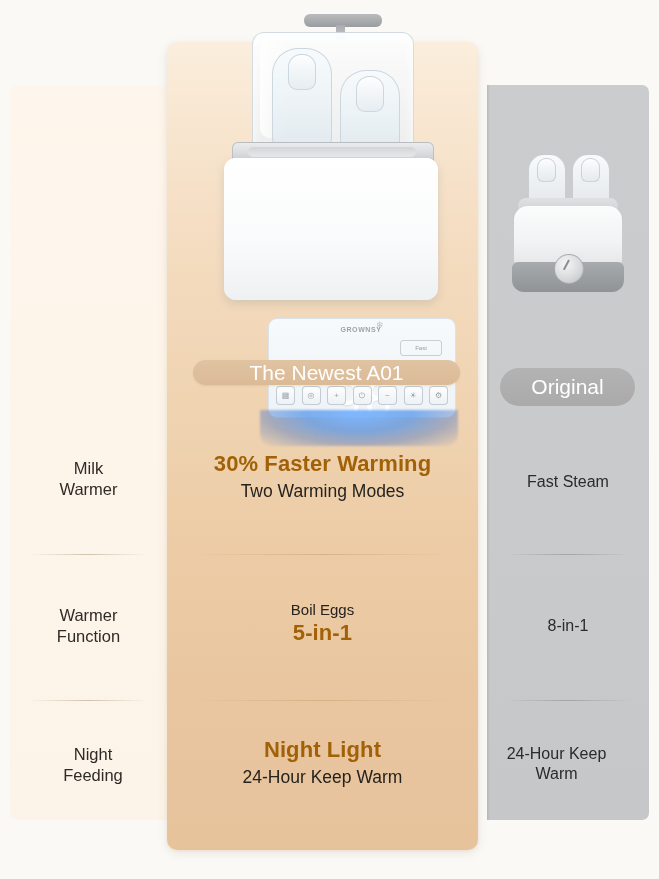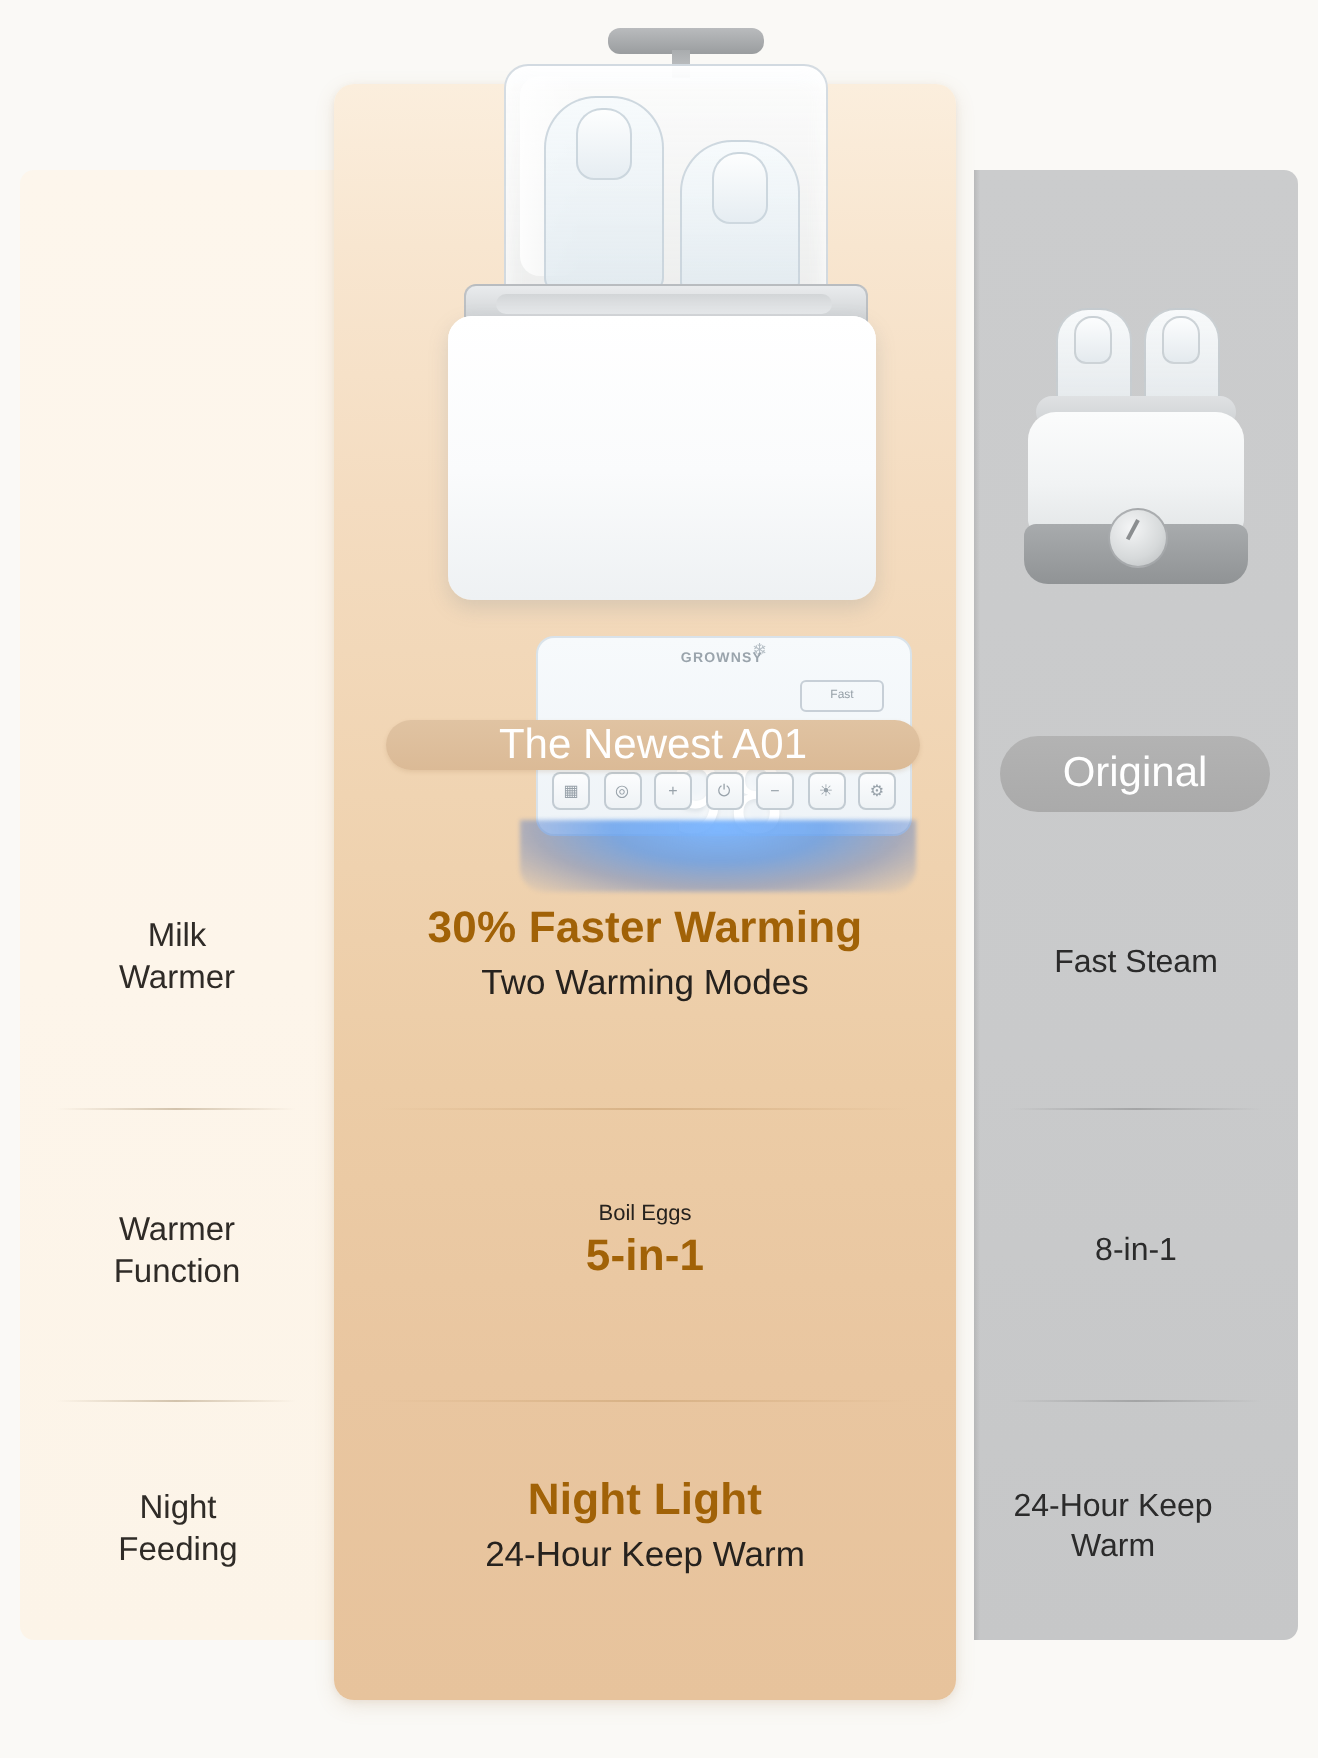--- a/index.html
+++ b/index.html
@@ -45,21 +45,21 @@
     background:linear-gradient(90deg,rgba(214,178,134,0),rgba(209,170,124,.75),rgba(214,178,134,0));}
   .div-right{left:505px;width:126px;
     background:linear-gradient(90deg,rgba(150,150,150,0),rgba(144,145,146,.65),rgba(150,150,150,0));}
 
   
   .cell{position:absolute;text-align:center;line-height:1.28;}
   .label-left{color:#2f2b27;font-size:16.5px;}
   .label-right{color:#2b2b2b;font-size:16px;}
   .c-head{color:#a16207;font-weight:bold;font-size:22px;letter-spacing:.1px;}
   .c-sub{color:#26221e;font-size:17.5px;margin-top:2px;}
-  .c-small{color:#26221e;font-size:11px;}
+  .c-small{color:#26221e;font-size:15px;}
 
   
   .badge{
     position:absolute;display:flex;align-items:center;justify-content:center;
     color:#fff;border-radius:999px;font-size:21px;
   }
   .badge-new{left:193px;top:360px;width:267px;height:25px;
     background:linear-gradient(180deg,#e0c3a2 0%,#dbba96 100%);
     box-shadow:0 1px 2px rgba(160,120,80,.18);}
   .badge-orig{left:500px;top:368px;width:135px;height:38px;
@@ -225,21 +225,21 @@
   <div class="cell" style="left:167px;top:600px;width:311px;">
     <div class="c-small">Boil Eggs</div>
     <div class="c-head">5-in-1</div>
   </div>
   <div class="cell label-right" style="left:487px;top:616px;width:162px;">8-in-1</div>
 
   <div class="divider div-left" style="top:700px;"></div>
   <div class="divider div-center" style="top:700px;"></div>
   <div class="divider div-right" style="top:700px;"></div>
 
-  <div class="cell label-left" style="left:20px;top:744px;width:138px;">
+  <div class="cell label-left" style="left:0;top:744px;width:138px;padding-left:24px;">
     <div>Night</div>
     <div>Feeding</div>
   </div>
   <div class="cell" style="left:167px;top:736px;width:311px;">
     <div class="c-head">Night Light</div>
     <div class="c-sub">24-Hour Keep Warm</div>
   </div>
   <div class="cell label-right" style="left:487px;top:744px;width:139px;">
     <div>24-Hour Keep</div>
     <div>Warm</div>

